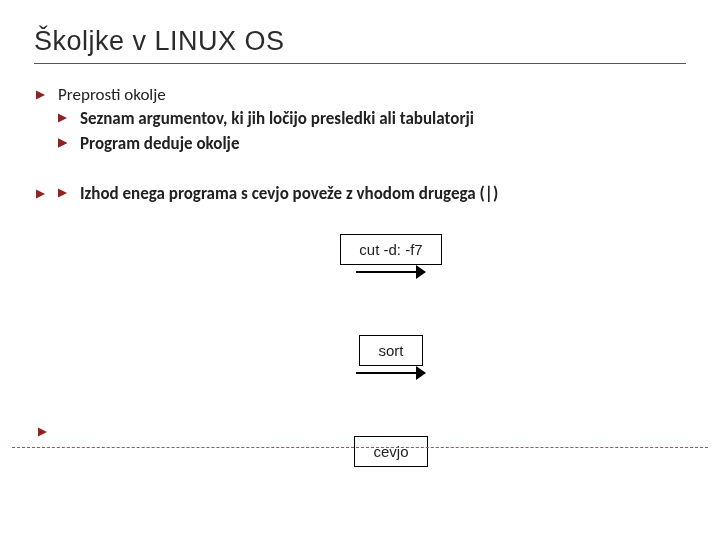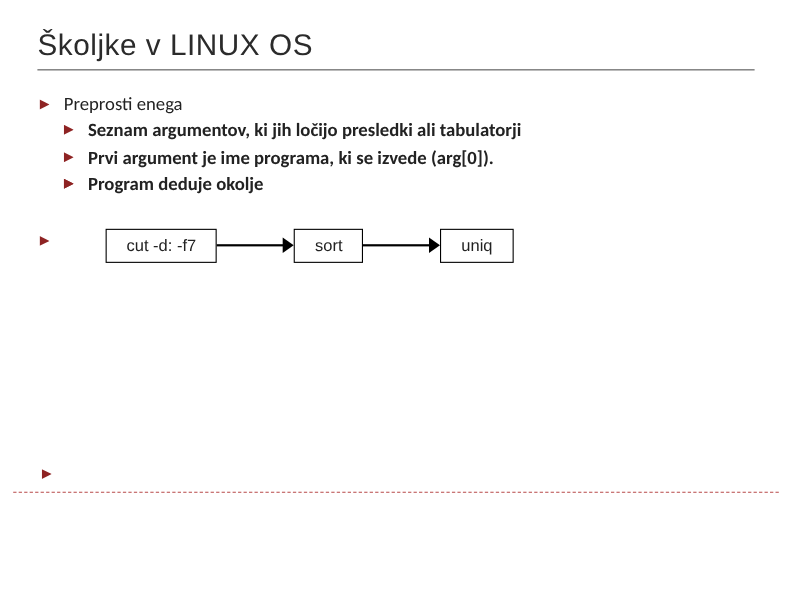--- a/index.html
+++ b/index.html
@@ -74,20 +74,21 @@
     margin: 2px 0;
     font-weight: bold;
   }
   .sub .bl-marker { top: 5px; }
   .diagram {
     margin: 20px 0 0 62px;
     display: flex;
     align-items: center;
     font-family: Arial, sans-serif;
     font-size: 15px;
+    flex-direction: column;
   }
   .dbox {
     border: 1.5px solid #000;
     padding: 6px 18px;
     background: #fff;
     white-space: nowrap;
   }
   .darrow {
     width: 70px;
     height: 14px;
@@ -138,37 +139,36 @@
   <hr class="title-rule">
 
   <ul class="bullet-root">
 
     <li>
       <span class="bl-marker">
         <svg viewBox="0 0 10 10" width="9" height="10">
             <path d="M0 0 L10 5 L0 10 Z" fill="#8e2323"></path>
           </svg>
       </span>
-      <span>Preprosti enega</span>
+      <span>Preprosti okolje</span>
       <ul class="sub">
         <li>
           <span class="bl-marker">
               <svg viewBox="0 0 10 10" width="9" height="10">
                 <path d="M0 0 L10 5 L0 10 Z" fill="#8e2323"></path>
               </svg>
             </span>
           <span>Seznam argumentov, ki jih ločijo presledki ali tabulatorji</span>
         </li>
         <li>
           <span class="bl-marker">
               <svg viewBox="0 0 10 10" width="9" height="10">
                 <path d="M0 0 L10 5 L0 10 Z" fill="#8e2323"></path>
               </svg>
             </span>
-          <span>Prvi argument je ime programa, ki se izvede (arg[0]).</span>
         </li>
         <li>
           <span class="bl-marker">
               <svg viewBox="0 0 10 10" width="9" height="10">
                 <path d="M0 0 L10 5 L0 10 Z" fill="#8e2323"></path>
               </svg>
             </span>
         </li>
         <li>
           <span class="bl-marker">
@@ -181,31 +181,39 @@
       </ul>
     </li>
 
     <li>
       <span class="bl-marker">
         <svg viewBox="0 0 10 10" width="9" height="10">
             <path d="M0 0 L10 5 L0 10 Z" fill="#8e2323"></path>
           </svg>
       </span>
       <ul class="sub">
+        <li>
+          <span class="bl-marker">
+              <svg viewBox="0 0 10 10" width="9" height="10">
+                <path d="M0 0 L10 5 L0 10 Z" fill="#8e2323"></path>
+              </svg>
+            </span>
+          <span>Izhod enega programa s cevjo poveže z vhodom drugega (|)</span>
+        </li>
       </ul>
     </li>
 
   </ul>
 
   <div class="diagram">
     <div class="dbox">cut -d: -f7</div>
     <div class="darrow"></div>
     <div class="dbox">sort</div>
     <div class="darrow"></div>
-    <div class="dbox">uniq</div>
+    <div class="dbox">cevjo</div>
   </div>
 
   <span class="foot-dot">
     <svg viewBox="0 0 10 10" width="9" height="10">
         <path d="M0 0 L10 5 L0 10 Z" fill="#8e2323"></path>
       </svg>
   </span>
   <div class="footer-rule"></div>
 
 </div>

